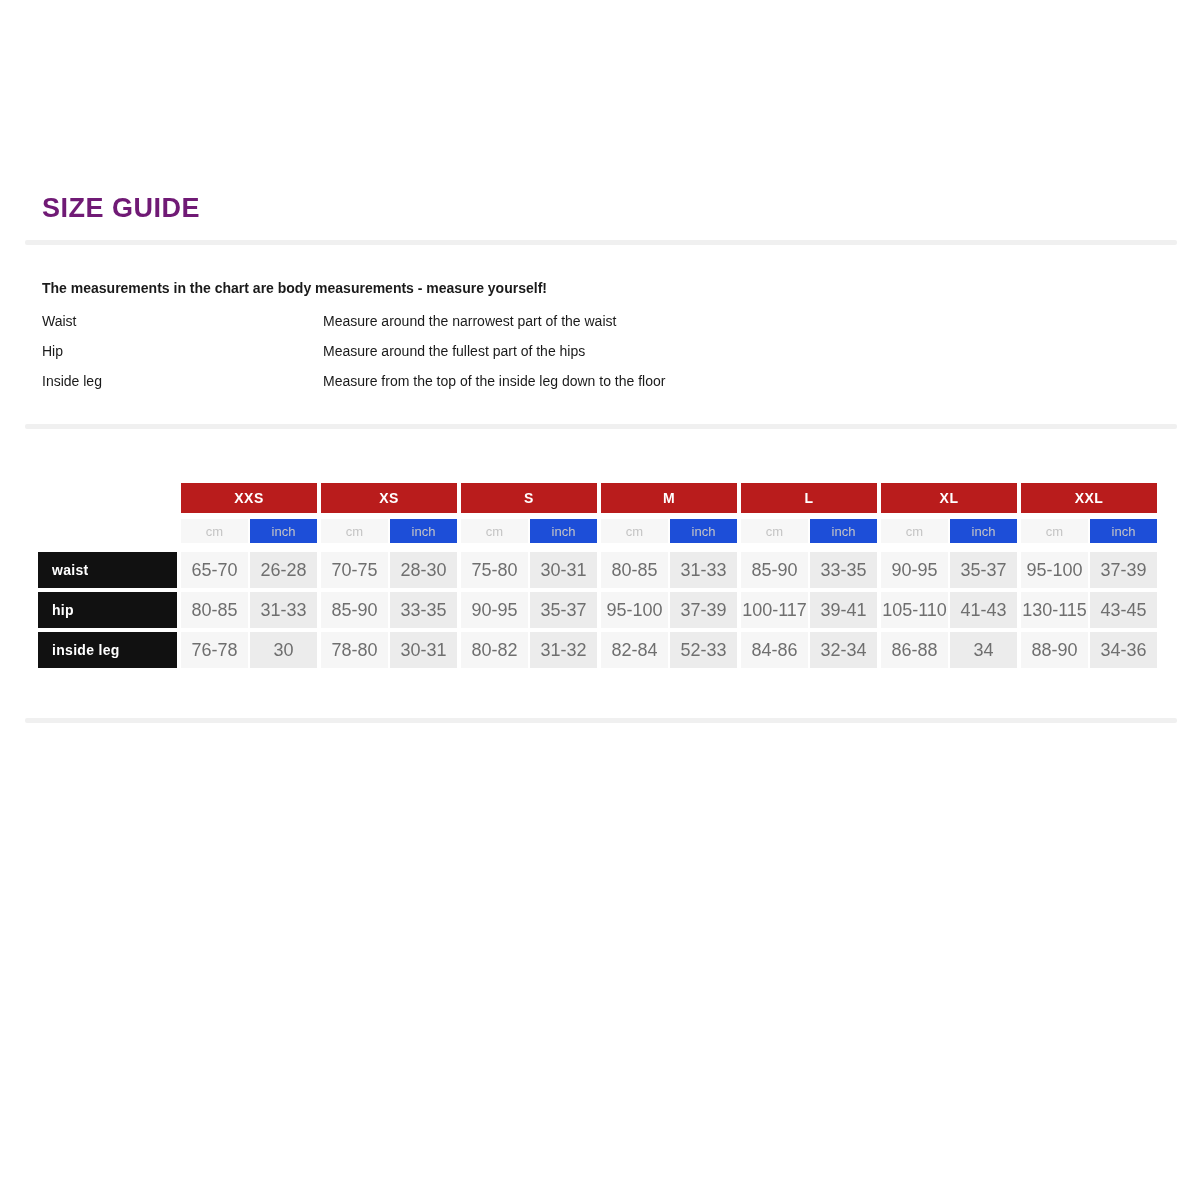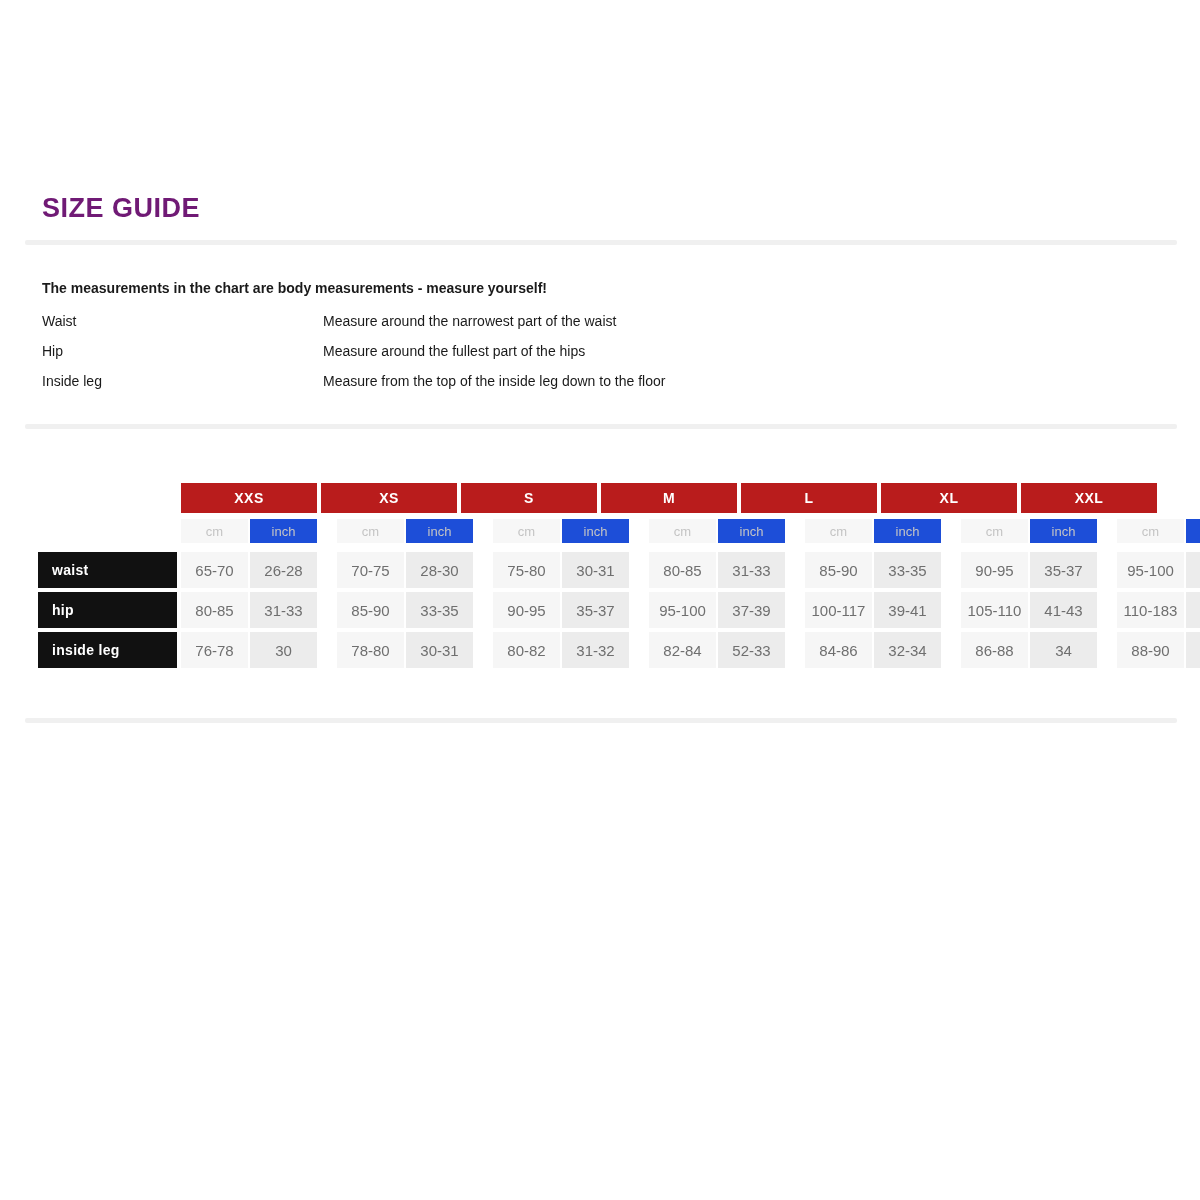--- a/index.html
+++ b/index.html
@@ -29,32 +29,32 @@
   .t-row{display:flex;margin-bottom:4px;}
   .header-row{margin-bottom:6px;}
   .unit-row{margin-bottom:9px;}
   .label-spacer{width:139px;flex:none;margin-right:4px;}
   .size-head{
     width:136px;height:30px;flex:none;margin-right:4px;
     background:#b91c1c;color:#ffffff;
     font-size:14px;font-weight:700;letter-spacing:0.5px;
     display:flex;align-items:center;justify-content:center;
   }
-  .group{display:flex;margin-right:20px;}
+  .group{display:flex;margin-right:4px;}
   .u-cell{
     width:67px;height:24px;flex:none;
     display:flex;align-items:center;justify-content:center;
     font-size:13px;color:#c4c4c4;
   }
   .u-cell.cm{background:#f7f7f7;margin-right:2px;}
   .u-cell.inch{background:#1d4ed8;}
   .d-cell{
     width:67px;height:36px;flex:none;
     display:flex;align-items:center;justify-content:center;
-    font-size:15px;color:#6f6f6f;
+    font-size:18px;color:#6f6f6f;
   }
   .d-cell.cm{background:#f6f6f6;margin-right:2px;}
   .d-cell.inch{background:#ececec;}
   .row-label{
     width:139px;height:36px;flex:none;margin-right:4px;box-sizing:border-box;
     background:#111111;color:#ffffff;
     font-size:14px;font-weight:700;letter-spacing:0.3px;
     display:flex;align-items:center;padding-left:14px;
   }
 </style>
@@ -179,21 +179,21 @@
         </div>
         <div class="group">
           <div class="d-cell cm">100-117</div>
           <div class="d-cell inch">39-41</div>
         </div>
         <div class="group">
           <div class="d-cell cm">105-110</div>
           <div class="d-cell inch">41-43</div>
         </div>
         <div class="group">
-          <div class="d-cell cm">110-183</div>
+          <div class="d-cell cm">130-115</div>
           <div class="d-cell inch">43-45</div>
         </div>
       </div>
       <div class="t-row data-row">
         <div class="row-label">inside leg</div>
         <div class="group">
           <div class="d-cell cm">76-78</div>
           <div class="d-cell inch">30</div>
         </div>
         <div class="group">

